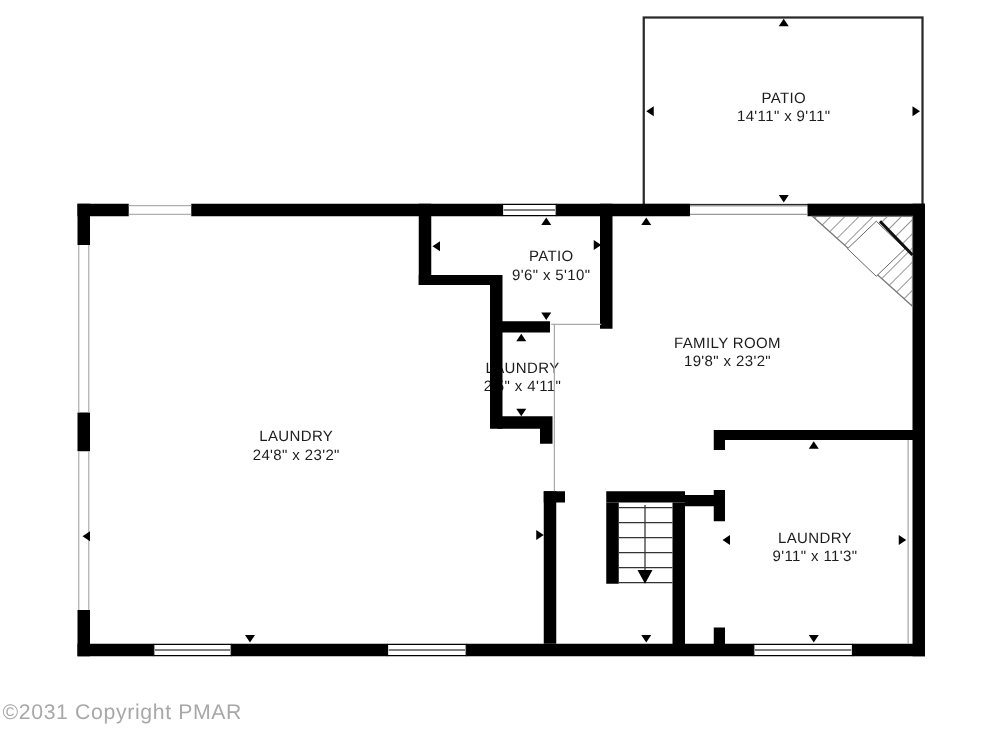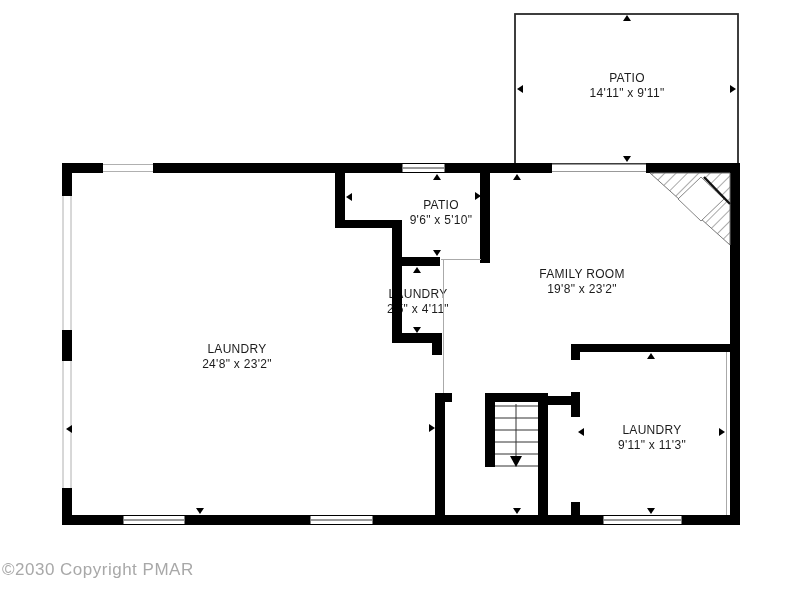--- a/index.html
+++ b/index.html
@@ -177,14 +177,14 @@
       <polygon points="435,428 429,424 429,432"></polygon>
       <polygon points="200,514 196,508 204,508"></polygon>
       <polygon points="651,353 647,359 655,359"></polygon>
       <polygon points="578,432 584,428 584,436"></polygon>
       <polygon points="725,432 719,428 719,436"></polygon>
       <polygon points="651,514 647,508 655,508"></polygon>
       <polygon points="517,514 513,508 521,508"></polygon>
     </g>
   </svg>
 
-  <div class="copyright">©2030 Copyright PMAR</div>
+  <div class="copyright">©2031 Copyright PMAR</div>
 </div>
 
 </body></html>

